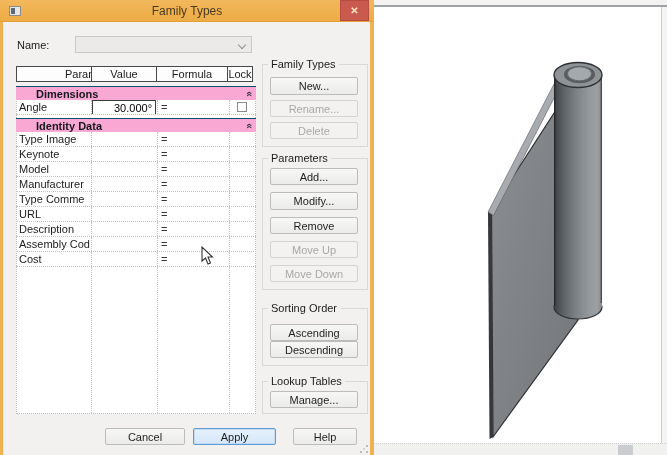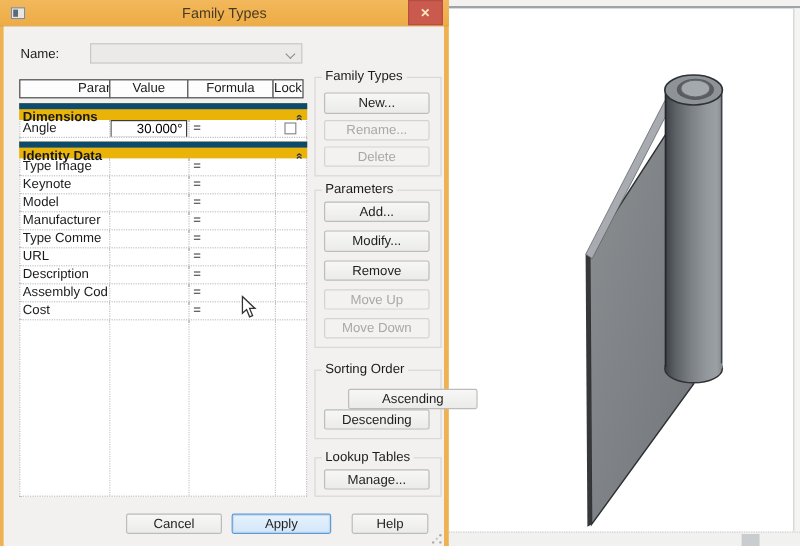--- a/index.html
+++ b/index.html
@@ -31,21 +31,21 @@
   .name-combo .dd { position: absolute; right: 5px; top: 5px; width: 7px; height: 7px; }
   .name-combo .dd::before { content: ""; position: absolute; left: 0; top: 0; width: 5px; height: 5px; border-right: 1px solid #8f8f8f; border-bottom: 1px solid #8f8f8f; transform: rotate(45deg); }
 
   
   .table-area { position: absolute; left: 16px; top: 66px; width: 240px; height: 348px; }
   .tbody-bg { position: absolute; left: 0; top: 20px; width: 240px; height: 328px; background: #fff; border-left: 1px dotted #bdbdbd; border-right: 1px dotted #bdbdbd; }
   .thead { position: absolute; left: 0; top: 0; width: 240px; height: 16px; display: flex; }
   .thead .hcell { background: #fdfdfd; border: 1px solid #484848; text-align: center; line-height: 14px; font-size: 11px; }
   .thead .hcell + .hcell { margin-left: -1px; }
   .c1 { width: 76px; padding-left: 48px; } .c2 { width: 66px; } .c3 { width: 72px; } .c4 { width: 26px; }
-  .band { position: absolute; left: 0; width: 240px; height: 14px; background: #eab308; border-top: 5px solid #0c4a6e; font-weight: bold; line-height: 14px; padding-left: 3px; font-size: 11px; color: #15181c; }
+  .band { position: absolute; left: 0; width: 240px; height: 14px; background: #f9a8d4; border-top: 1px solid #0c4a6e; font-weight: bold; line-height: 14px; padding-left: 20px; font-size: 11px; color: #15181c; }
   .band .collapse-icon { position: absolute; right: 4px; top: 0; display: inline-block; transform: rotate(90deg); font-weight: bold; font-size: 10px; color: #2c364a; }
   .trow { position: absolute; left: 0; width: 240px; height: 15px; display: flex; border-bottom: 1px dotted #c2c2c2; }
   .trow .cell { height: 100%; border-right: 1px dotted #c2c2c2; line-height: 14px; padding-left: 3px; overflow: hidden; white-space: nowrap; }
   .trow .cell:last-child { border-right: none; }
   .filler { position: absolute; left: 0; width: 240px; display: flex; border-bottom: 1px dotted #bdbdbd; }
   .filler .cell { height: 100%; border-right: 1px dotted #c8c8c8; }
   .filler .cell:last-child { border-right: none; }
   .angle-input { position: absolute; left: 0px; top: 0px; width: 64px; height: 15px; border: 1px solid #3c3c3c; box-shadow: inset 0 0 0 1px #fff; background: #fff; font: 11px "Liberation Sans", sans-serif; padding-left: 21px; }
   .lock-box { width: 10px; height: 10px; border: 1px solid #8a8a8a; background: #fff; margin: 2px 0 0 4px; }
   .eq { color: #333; }
@@ -235,21 +235,21 @@
     </div>
     <div class="btn" style="left:270px; top:168px; width:88px; height:17px;">Add...</div>
     <div class="btn" style="left:270px; top:192px; width:88px; height:18px;">Modify...</div>
     <div class="btn" style="left:270px; top:217px; width:88px; height:17px;">Remove</div>
     <div class="btn disabled" style="left:270px; top:241px; width:88px; height:17px;">Move Up</div>
     <div class="btn disabled" style="left:270px; top:265px; width:88px; height:17px;">Move Down</div>
 
     <div class="groupbox" style="left:262px; top:308px; width:106px; height:58px;">
       <span class="glabel">Sorting Order</span>
     </div>
-    <div class="btn" style="left:270px; top:324px; width:108px; height:17px;margin-left:20px;">Ascending</div>
+    <div class="btn" style="left:270px; top:324px; width:88px; height:17px;">Ascending</div>
     <div class="btn" style="left:270px; top:341px; width:88px; height:17px;">Descending</div>
 
     <div class="groupbox" style="left:262px; top:381px; width:106px; height:33px;">
       <span class="glabel">Lookup Tables</span>
     </div>
     <div class="btn" style="left:270px; top:391px; width:88px; height:17px;">Manage...</div>
 
     <div class="btn" style="left:105px; top:428px; width:80px; height:17px;">Cancel</div>
     <div class="btn primary" style="left:193px; top:428px; width:83px; height:17px;">Apply</div>
     <div class="btn" style="left:293px; top:428px; width:64px; height:17px;">Help</div>

